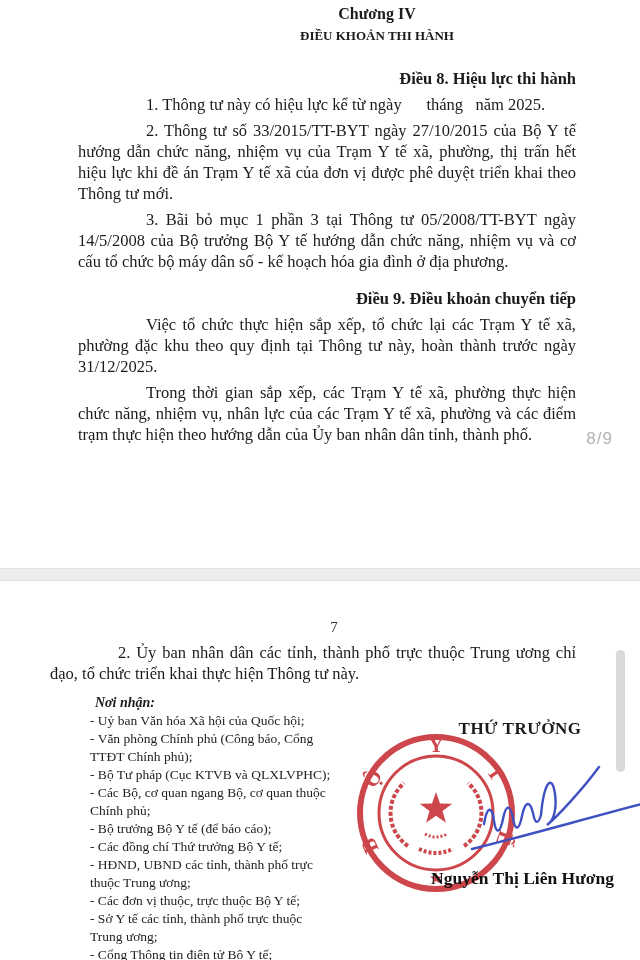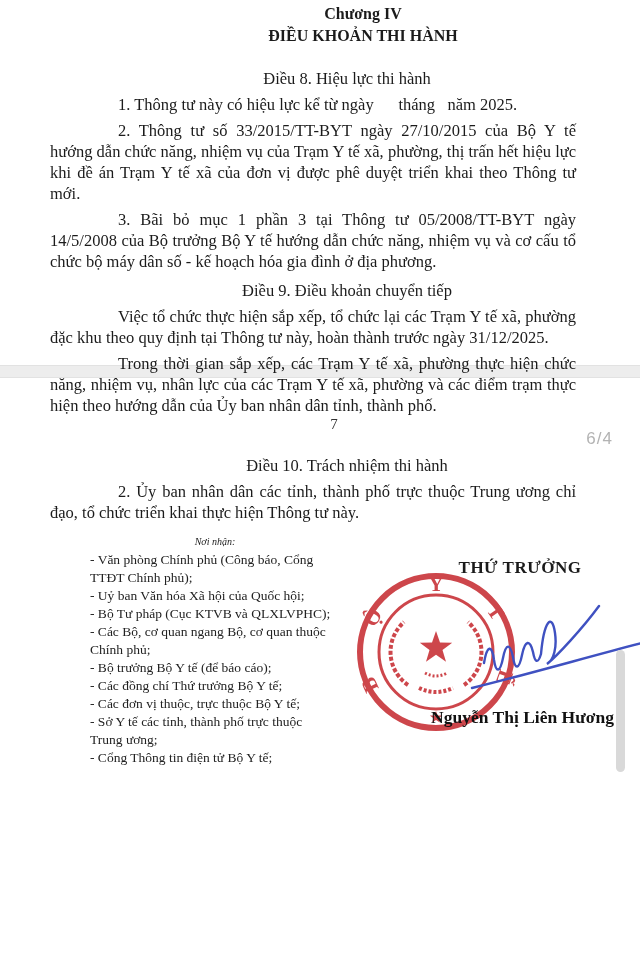--- a/index.html
+++ b/index.html
@@ -5,45 +5,45 @@
   html,body{margin:0;padding:0;}
   body{
     width:640px;height:960px;
     background:#ffffff;
     font-family:"Liberation Serif","DejaVu Serif",serif;
     color:#1b1b1b;
     position:relative;
     overflow:hidden;
   }
   .page{position:relative;}
-  .page1{height:365px;padding:3px 64px 0 50px;box-sizing:border-box;}
+  .page1{height:568px;padding:3px 64px 0 78px;box-sizing:border-box;}
   .page2{padding:0 64px 0 50px;box-sizing:border-box;}
   .doc-text{font-size:16.5px;line-height:21px;text-align:justify;}
   .chapter-block{text-align:center;padding-left:100px;font-weight:bold;}
   .chapter-label{font-size:16px;line-height:21px;}
-  .chapter-title{font-size:16px;line-height:23px;}
-  .article-heading{font-weight:normal;text-indent:68px;text-align:center;margin-top:21px;}
-  .article-heading.tight{margin-top:8px;}
+  .chapter-title{font-size:13px;line-height:23px;}
+  .article-heading{font-weight:bold;text-indent:68px;text-align:right;margin-top:21px;}
+  .article-heading.tight{margin-top:16px;}
   .para{text-indent:68px;margin:5px 0 0 0;}
   .page-indicator{
     position:absolute;right:27px;top:428px;
     font-family:"Liberation Sans","DejaVu Sans",sans-serif;
     font-size:17px;color:#b3b3b3;letter-spacing:1px;
   }
   .page-separator{
     height:11px;background:#ededed;
     border-top:1px solid #e2e2e2;border-bottom:1px solid #e2e2e2;
   }
   .page-number{
     text-align:center;padding-left:42px;
     font-size:15px;color:#333;margin-top:36px;line-height:20px;
   }
   .signature-area{position:relative;height:285px;margin-top:10px;}
   .recipients{width:245px;margin-left:40px;font-size:13.5px;line-height:18px;text-align:left;}
-  .recipients-label{font-weight:normal;font-style:italic;padding-left:5px;font-size:10px;text-align:center;}
+  .recipients-label{font-weight:bold;font-style:italic;padding-left:5px;font-size:14px;}
   .recipient-item{color:#222;}
   .signer-title{
     position:absolute;left:340px;top:24px;width:260px;
     text-align:center;font-weight:bold;font-size:17px;letter-spacing:.5px;z-index:2;
   }
   .seal{position:absolute;left:305px;top:32px;z-index:3;opacity:.83;}
   .signature-ink{position:absolute;left:412px;top:48px;z-index:5;}
   .signer-name{
     position:absolute;left:340px;top:174px;width:265px;
     text-align:center;font-weight:bold;font-size:17.5px;z-index:4;color:#111;
@@ -64,42 +64,42 @@
 
   <div class="article-heading">Điều 8. Hiệu lực thi hành</div>
   <p class="para">1. Thông tư này có hiệu lực kể từ ngày&nbsp;&nbsp;&nbsp;&nbsp;&nbsp;&nbsp;tháng&nbsp;&nbsp;&nbsp;năm 2025.</p>
   <p class="para">2. Thông tư số 33/2015/TT-BYT ngày 27/10/2015 của Bộ Y tế hướng dẫn chức năng, nhiệm vụ của Trạm Y tế xã, phường, thị trấn hết hiệu lực khi đề án Trạm Y tế xã của đơn vị được phê duyệt triển khai theo Thông tư mới.</p>
   <p class="para">3. Bãi bỏ mục 1 phần 3 tại Thông tư 05/2008/TT-BYT ngày 14/5/2008 của Bộ trưởng Bộ Y tế hướng dẫn chức năng, nhiệm vụ và cơ cấu tổ chức bộ máy dân số - kế hoạch hóa gia đình ở địa phương.</p>
 
   <div class="article-heading tight">Điều 9. Điều khoản chuyển tiếp</div>
   <p class="para">Việc tổ chức thực hiện sắp xếp, tổ chức lại các Trạm Y tế xã, phường đặc khu theo quy định tại Thông tư này, hoàn thành trước ngày 31/12/2025.</p>
   <p class="para">Trong thời gian sắp xếp, các Trạm Y tế xã, phường thực hiện chức năng, nhiệm vụ, nhân lực của các Trạm Y tế xã, phường và các điểm trạm thực hiện theo hướng dẫn của Ủy ban nhân dân tỉnh, thành phố.</p>
 
-  <div class="page-indicator">6/4</div>
+  <div class="page-indicator">8/9</div>
 </div>
 
 <div class="page-separator"></div>
 
 <div class="page page2 doc-text">
   <div class="page-number">7</div>
 
-  <div class="article-heading">Điều 10. Trách nhiệm thi hành</div>
   <p class="para">2. Ủy ban nhân dân các tỉnh, thành phố trực thuộc Trung ương chỉ đạo, tổ chức triển khai thực hiện Thông tư này.</p>
 
   <div class="signature-area">
 
     <div class="recipients">
       <div class="recipients-label">Nơi nhận:</div>
       <div>
+          <div class="recipient-item">- Uỷ ban Văn hóa Xã hội của Quốc hội;</div>
           <div class="recipient-item">- Văn phòng Chính phủ (Công báo, Cổng TTĐT Chính phủ);</div>
-          <div class="recipient-item">- Uỷ ban Văn hóa Xã hội của Quốc hội;</div>
           <div class="recipient-item">- Bộ Tư pháp (Cục KTVB và QLXLVPHC);</div>
           <div class="recipient-item">- Các Bộ, cơ quan ngang Bộ, cơ quan thuộc Chính phủ;</div>
           <div class="recipient-item">- Bộ trưởng Bộ Y tế (để báo cáo);</div>
           <div class="recipient-item">- Các đồng chí Thứ trưởng Bộ Y tế;</div>
+          <div class="recipient-item">- HĐND, UBND các tỉnh, thành phố trực thuộc Trung ương;</div>
           <div class="recipient-item">- Các đơn vị thuộc, trực thuộc Bộ Y tế;</div>
           <div class="recipient-item">- Sở Y tế các tỉnh, thành phố trực thuộc Trung ương;</div>
           <div class="recipient-item">- Cổng Thông tin điện tử Bộ Y tế;</div>
         </div>
     </div>
 
     <div class="signer-title">THỨ TRƯỞNG</div>
 
     <svg class="seal" width="162" height="174" viewBox="0 0 162 174">
       <g stroke="#c42127" fill="none">

